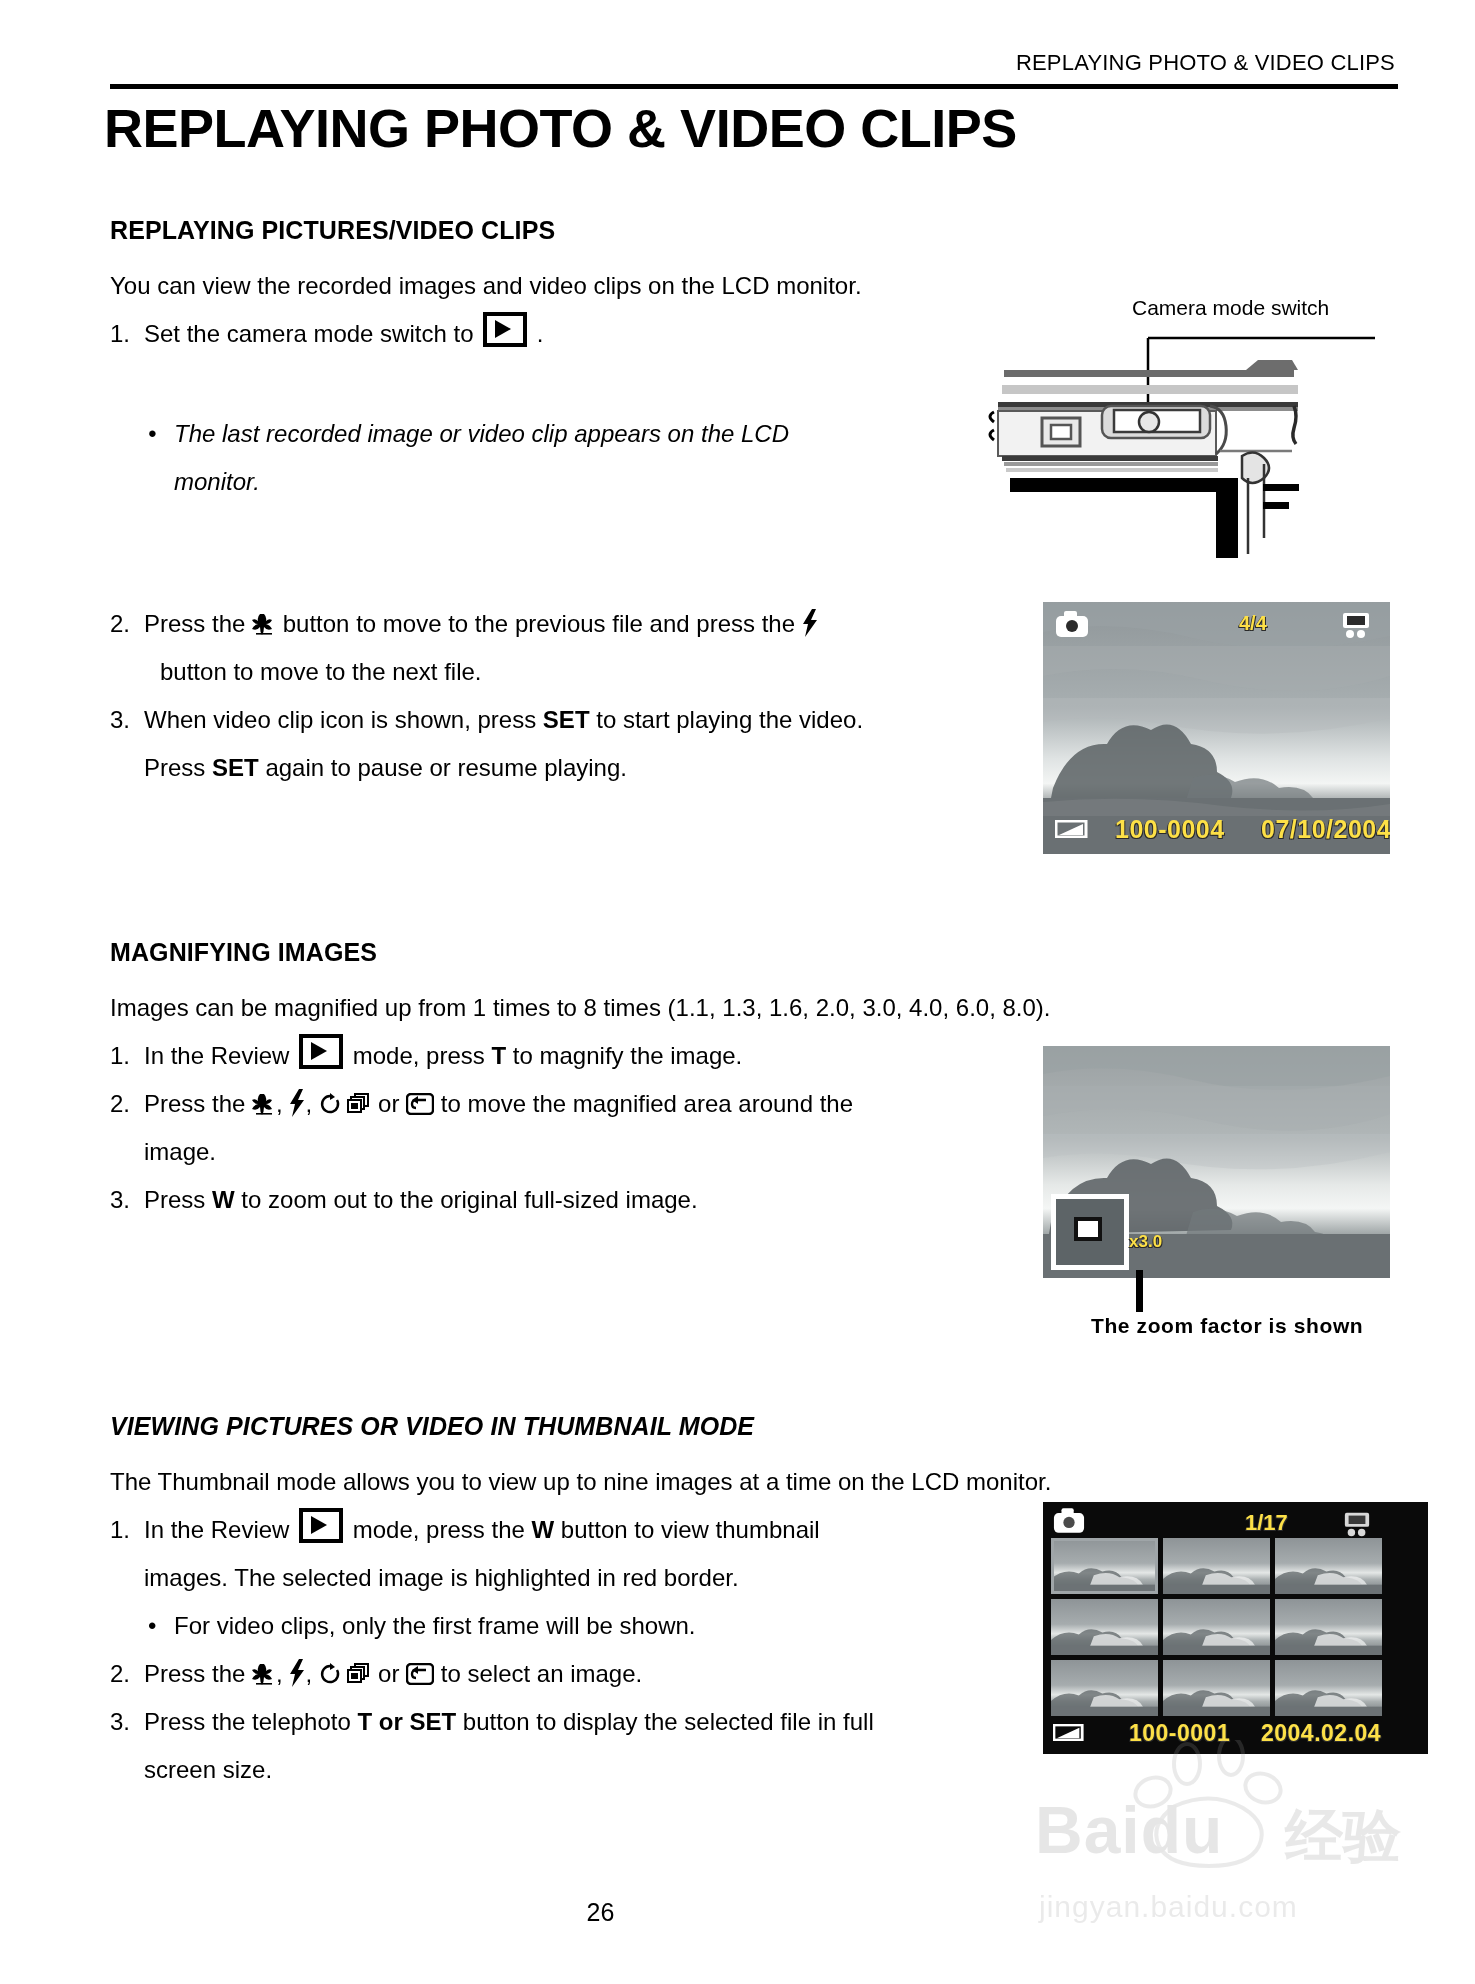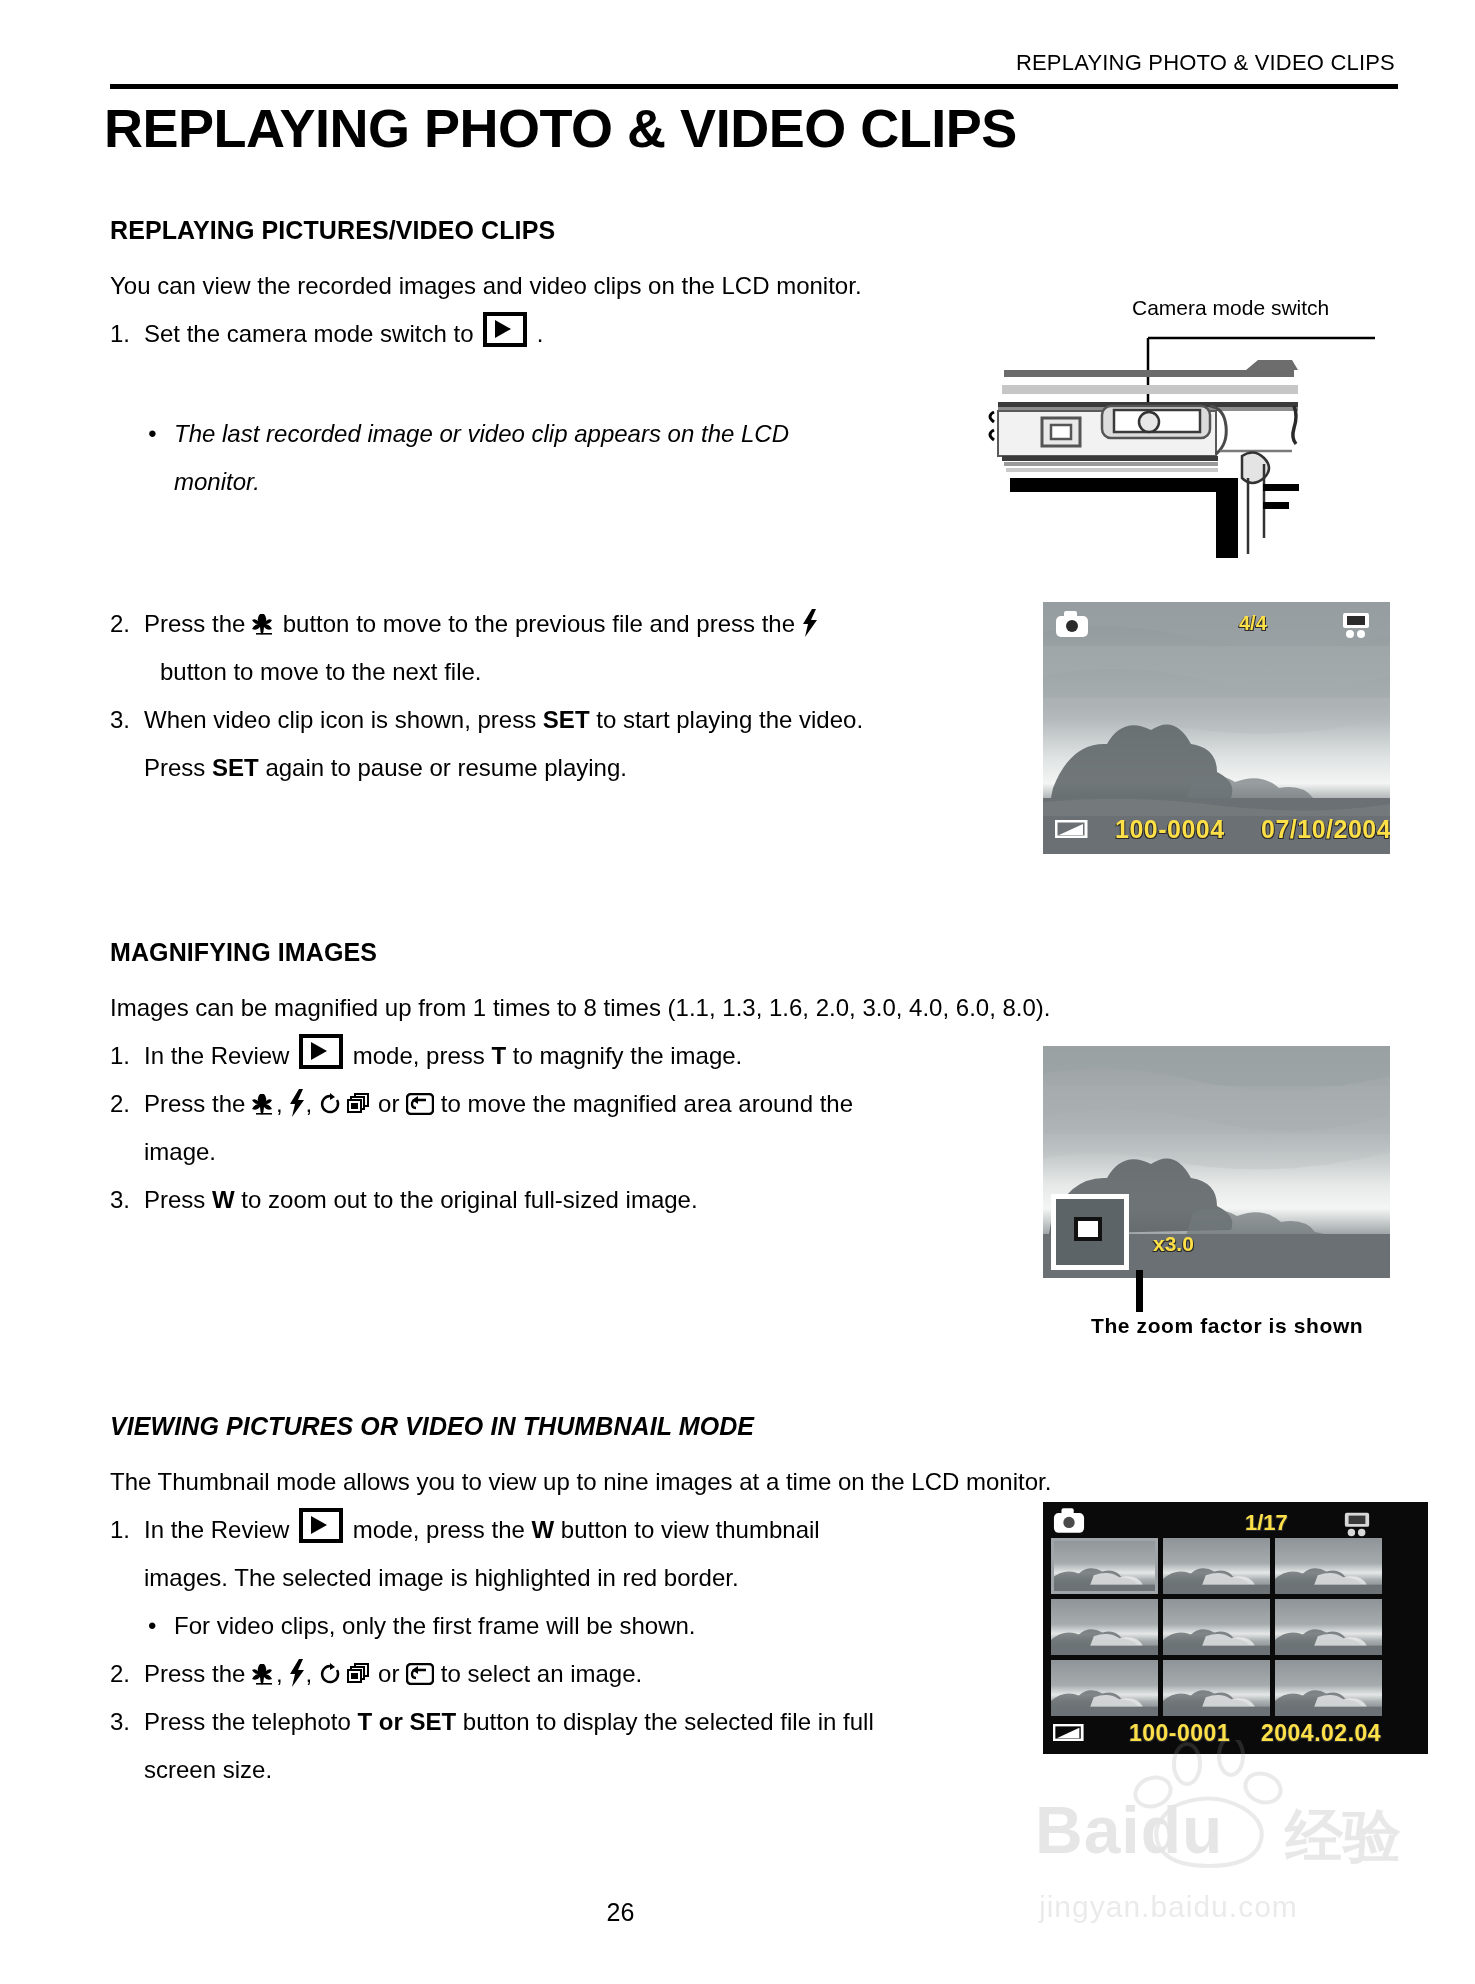--- a/index.html
+++ b/index.html
@@ -141,21 +141,20 @@
     letter-spacing: 0.6px;
     white-space: nowrap;
   }
 
   .page-number {
     position: absolute;
     left: 0; top: 1898px;
     width: 1201px;
     text-align: center;
     font-size: 25px;
-    padding-left: 20px;
   }
 
   
   .watermark {
     position: absolute;
     left: 1035px;
     top: 1740px;
     width: 400px;
     height: 210px;
     opacity: 0.2;
@@ -401,21 +400,21 @@
       <path d="M0 70 q80 -16 160 4 q100 24 187 -6 L347 40 L0 40 Z" fill="#a8aeb0" opacity=".5"></path>
       <path d="M0 112 q60 -10 120 2 q110 22 227 -8 L347 88 L0 88 Z" fill="#bcc1c2" opacity=".4"></path>
       <path d="M8 176 q18 -46 56 -44 q16 -28 44 -14 q24 -16 40 14 q26 4 26 28 q20 10 14 24 L6 188 Z" fill="#5f6568" opacity=".9"></path>
       <path d="M150 166 q22 -8 44 4 q26 -10 44 6 q24 -4 34 10 q16 2 18 12 L140 200 Z" fill="#72797c" opacity=".72"></path>
       <rect x="0" y="188" width="347" height="44" fill="#6a7073"></rect>
     </svg>
 
     <div style="position:absolute; left:8px; top:148px; width:68px; height:66px; background:#5d6467; border:5px solid #ffffff;">
       <div style="position:absolute; left:18px; top:18px; width:20px; height:16px; background:#ffffff; border:4px solid #111;"></div>
     </div>
-    <span class="osd" style="left:86px; top:186px; font-size:21px;padding-left:24px;">x3.0</span>
+    <span class="osd" style="left:86px; top:186px; font-size:17px;">x3.0</span>
   </div>
 
   <div style="position:absolute; left:1136px; top:1270px; width:7px; height:42px; background:#000;"></div>
   <div class="caption-bold" style="left:1043px; top:1314px;margin-left:48px;">The zoom factor is shown</div>
 
   <div class="sec-head" style="left:110px; top:1412px;font-style:italic;">VIEWING PICTURES OR VIDEO IN THUMBNAIL MODE</div>
 
   <div class="body-line" style="left:110px; top:1458px;">The Thumbnail mode allows you to view up to nine images at a time on the LCD monitor.</div>
 
   <div class="body-line" style="left:110px; top:1506px;">

